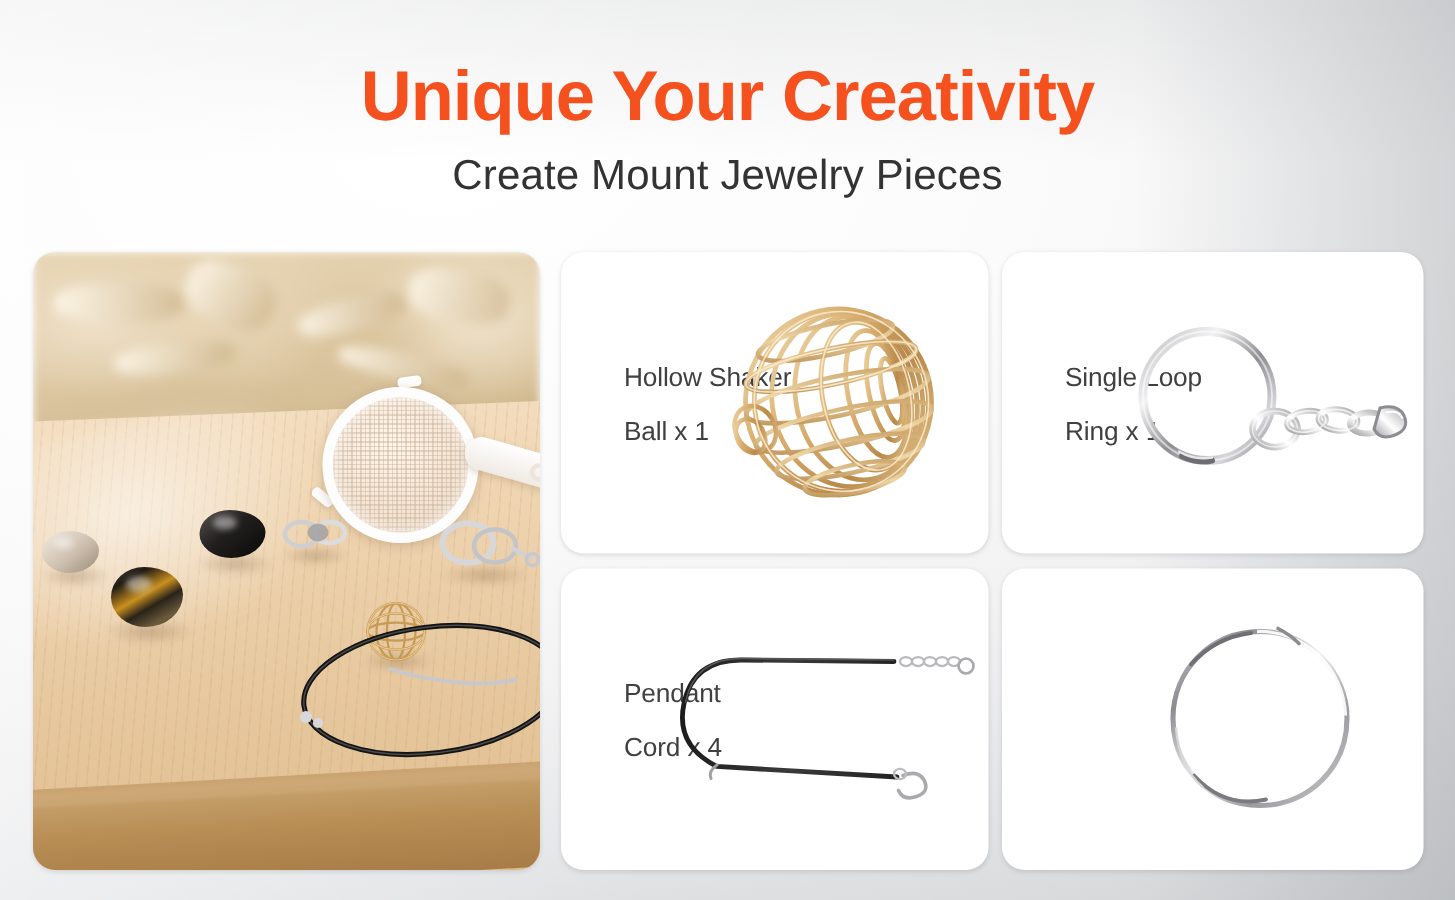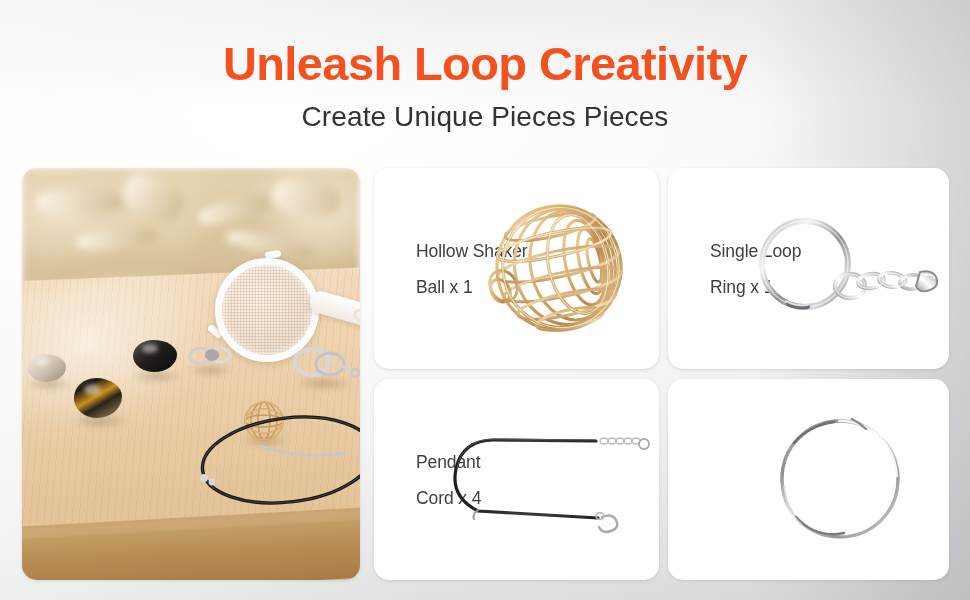--- a/index.html
+++ b/index.html
@@ -150,22 +150,22 @@
   svg{ display:block; }
 </style>
 </head>
 <body>
 
 <div id="bg-noise"></div>
 
 <div class="stage">
 
   <div class="header">
-    <div class="title" style="color:#F4511E">Unleash Loop Creativity</div>
-    <div class="subtitle" style="color:#333333">Create Unique Pieces Pieces</div>
+    <div class="title" style="color:#F4511E">Unique Your Creativity</div>
+    <div class="subtitle" style="color:#333333">Create Mount Jewelry Pieces</div>
   </div>
 
   <div class="photo">
     <div class="ph-straw">
       <i style="left:4%;top:18%;width:26%;height:22%"></i>
       <i style="left:30%;top:8%;width:18%;height:34%;transform:rotate(22deg)"></i>
       <i style="left:52%;top:26%;width:22%;height:18%;transform:rotate(-14deg)"></i>
       <i style="left:74%;top:10%;width:20%;height:30%;transform:rotate(9deg)"></i>
       <i style="left:16%;top:52%;width:24%;height:16%;transform:rotate(-6deg)"></i>
       <i style="left:60%;top:58%;width:26%;height:14%;transform:rotate(12deg)"></i>

